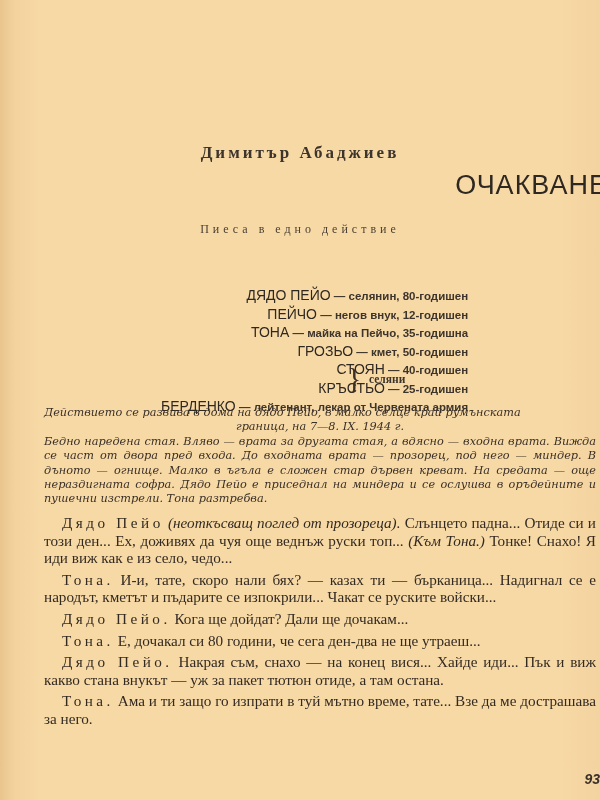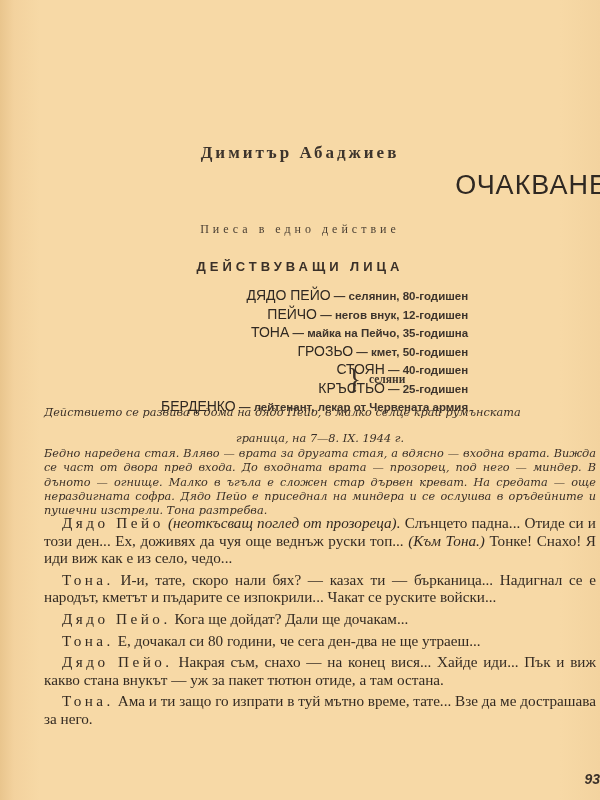--- a/index.html
+++ b/index.html
@@ -42,21 +42,21 @@
   .brace-label {
     position:absolute; left:208px; top:10px;
     font-family:Liberation Serif, serif; font-size:11.5px; font-weight:bold; color:#3d342c;
   }
   .stage {
     position:absolute; left:44px; top:406px; width:552px;
     font-family:"DejaVu Serif", serif; font-style:italic; font-size:11.3px; line-height:14.4px;
     color:#3a3028; text-align:justify;
   }
   .stage p { margin:0; }
-  .stage .center { text-align:center;margin-top:12px; }
+  .stage .center { text-align:center; }
   .dialogue {
     position:absolute; left:44px; top:514px; width:552px;
     font-size:15.2px; line-height:17.6px; color:#332a22; text-align:justify;
   }
   .dialogue p { margin:0 0 4px 0; text-indent:18px; }
   .speaker { letter-spacing:3.5px; }
   .remark { font-style:italic; font-weight:normal; }
   .page-number {
     position:absolute; top:771px; left:0; width:600px; text-align:right;
     font-family:"Liberation Sans", sans-serif; font-style:italic; font-weight:bold;
@@ -65,21 +65,20 @@
 </style>
 </head>
 <body>
 
 <div class="page">
 
   <div class="author">Димитър Абаджиев</div>
   <div class="title">ОЧАКВАНЕ</div>
   <div class="subtitle">Пиеса в едно действие</div>
 
-  <div class="cast-heading">ДЕЙСТВУВАЩИ ЛИЦА</div>
 
   <div class="cast">
     <div class="cast-row">
       <span class="cast-name">ДЯДО ПЕЙО</span><span class="cast-desc"> — селянин, 80-годишен</span>
     </div>
     <div class="cast-row">
       <span class="cast-name">ПЕЙЧО</span><span class="cast-desc"> — негов внук, 12-годишен</span>
     </div>
     <div class="cast-row">
       <span class="cast-name">ТОНА</span><span class="cast-desc"> — майка на Пейчо, 35-годишна</span>

